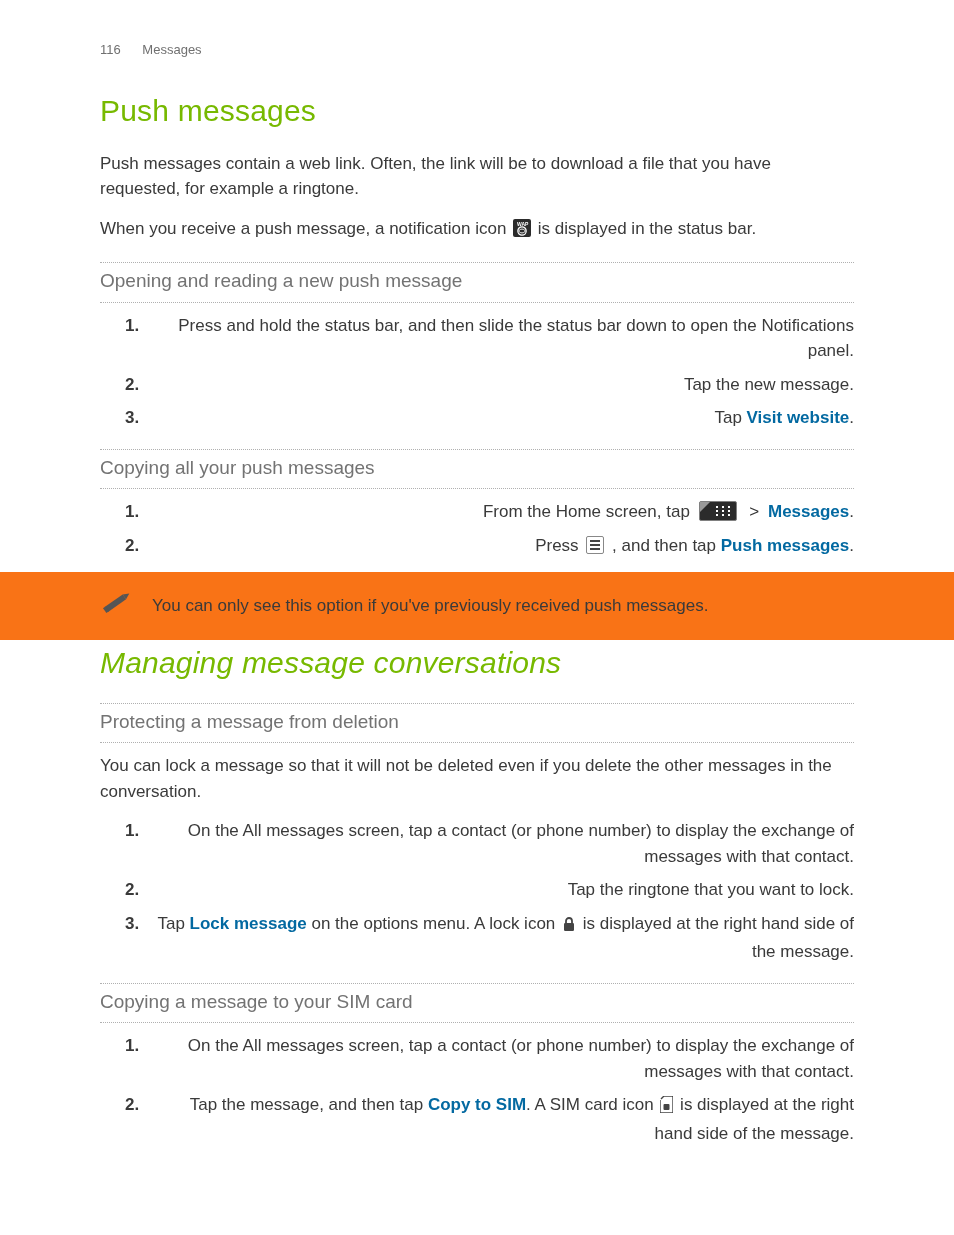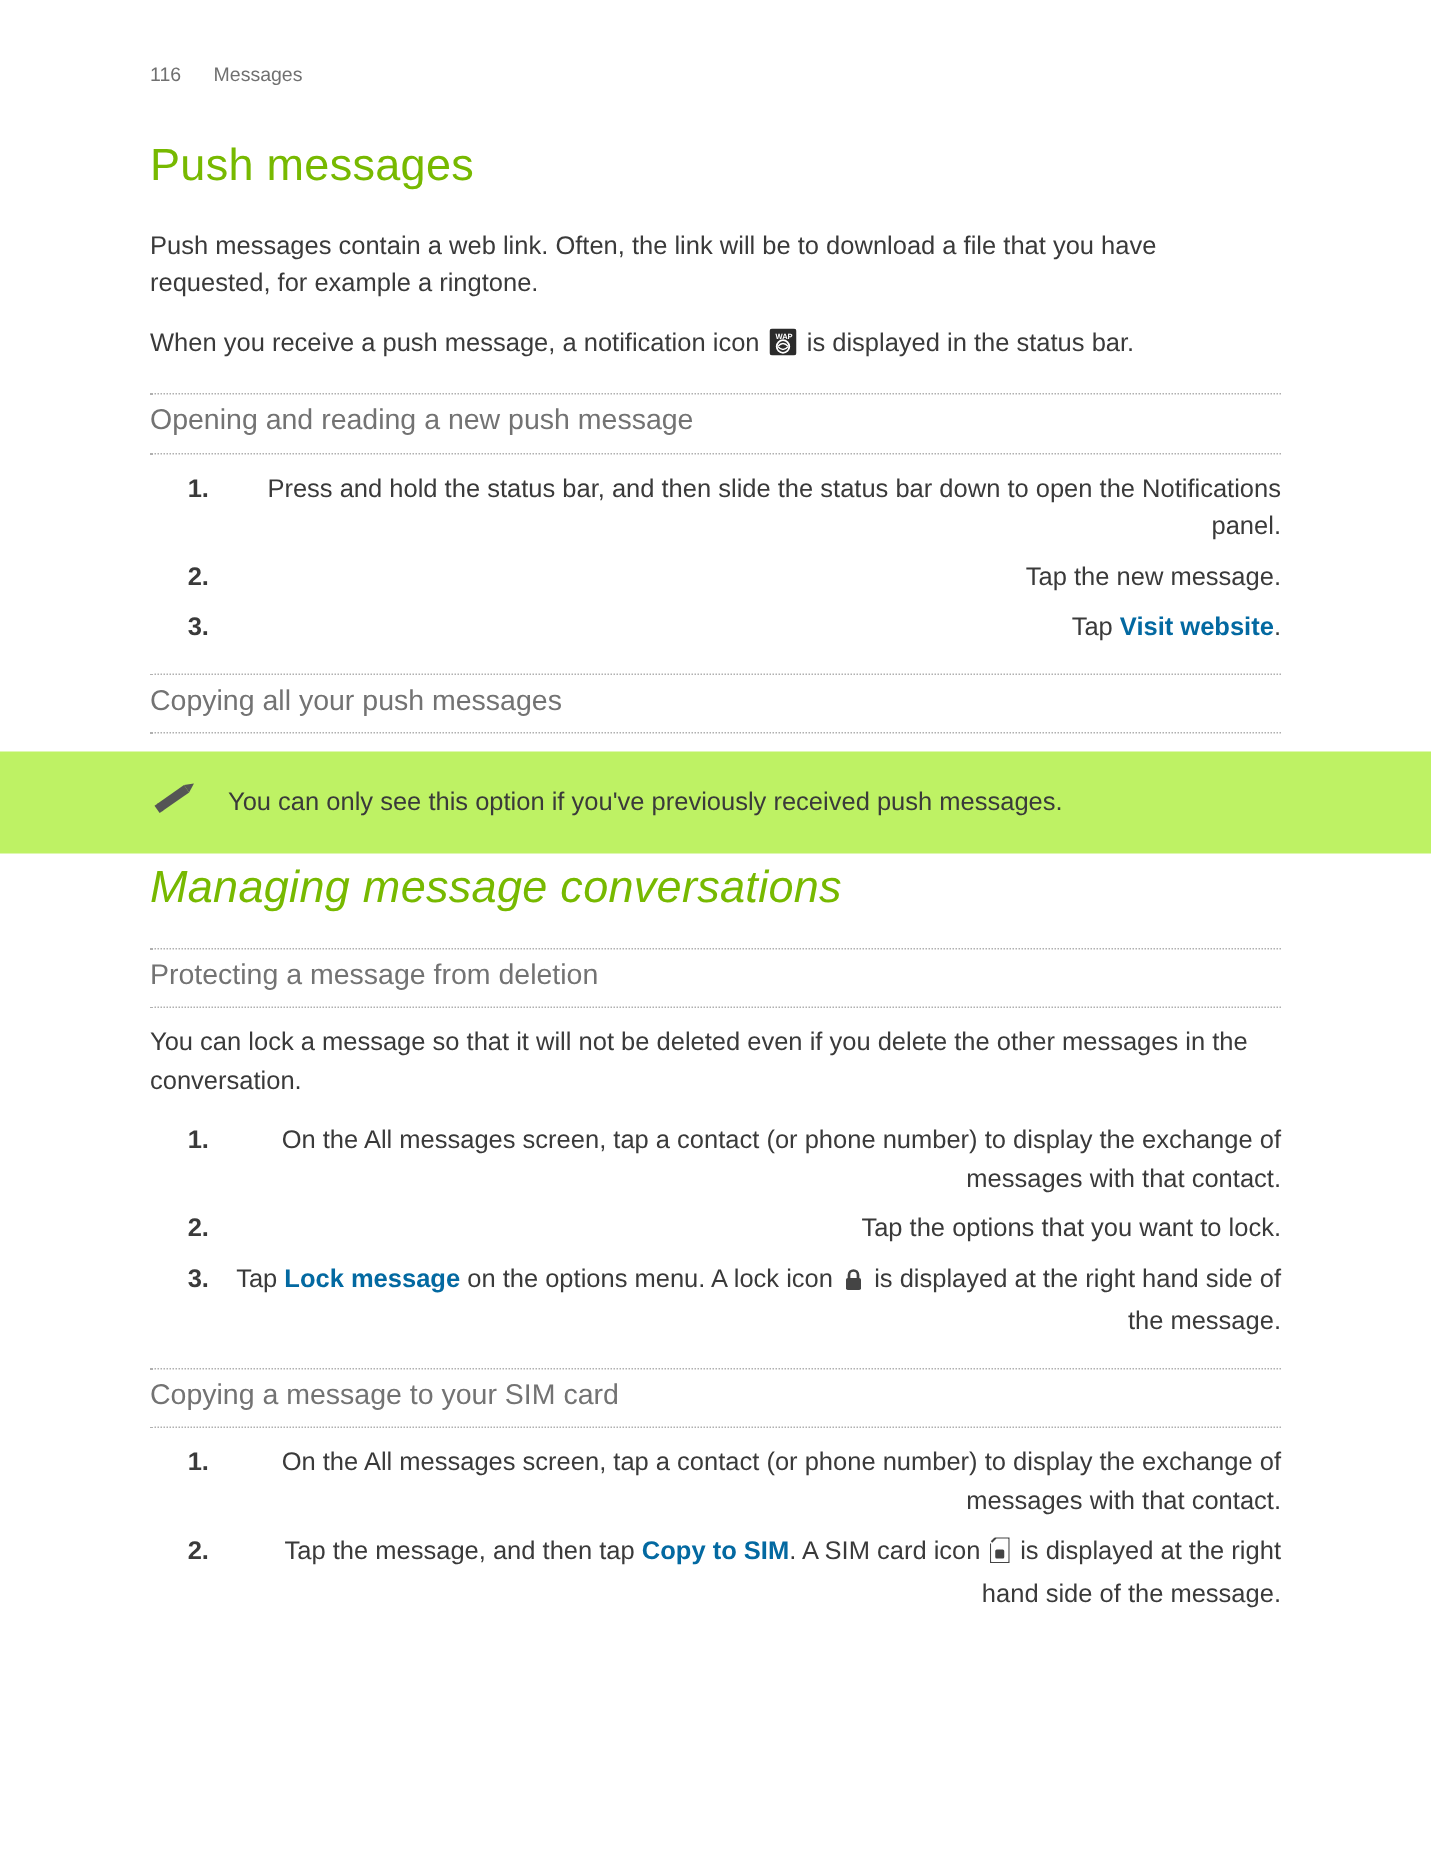--- a/index.html
+++ b/index.html
@@ -26,21 +26,21 @@
     font-size:19px;font-weight:400;color:#737373;
     margin:0 0 6px 0;
   }
   .under-dots{
     border-top:1.5px dotted #b0b0b0;margin:2px 0 10px 0;
   }
   ol{margin:6px 0 14px 0;padding-left:44px;text-align:right;}
   ol > li{padding-left:6px;margin-bottom:8px;}
   ol > li::marker{font-weight:600;color:#3a3a3a;}
   .note{
-    background:#bef264;
+    background:#f97316;
     margin:12px -100px 0 -100px; 
     padding:16px 100px 16px 100px;
     display:flex;align-items:center;gap:18px;
   }
   .note .pen-icon{flex:0 0 auto;}
   .inline-icon{
     display:inline-block;vertical-align:-3px;margin:0 2px;
   }
   .apps-icon{
     display:inline-block;width:36px;height:18px;
@@ -106,20 +106,33 @@
     <li>Tap the new message.</li>
     <li>
       <span>Tap </span><b>Visit website</b><span>.</span>
     </li>
   </ol>
 
   <hr class="dotline">
   <h2 class="sub">Copying all your push messages</h2>
   <div class="under-dots"></div>
 
+  <ol>
+    <li>
+      <span>From the Home screen, tap </span>
+      <span class="apps-icon"></span>
+      <span class="chev">&gt;</span>
+      <b>Messages</b><span>.</span>
+    </li>
+    <li>
+      <span>Press </span>
+      <span class="menu-icon-box"></span>
+      <span>, and then tap </span><b>Push messages</b><span>.</span>
+    </li>
+  </ol>
 
   <div class="note">
     <span class="pen-icon">
       <svg width="34" height="28" viewBox="0 0 34 28">
         <g transform="rotate(-35 17 14)">
           <rect x="4" y="11" width="22" height="6" fill="#555"></rect>
           <polygon points="26,11 32,14 26,17" fill="#555"></polygon>
           <rect x="2" y="11" width="3" height="6" fill="#555"></rect>
         </g>
       </svg>
@@ -130,21 +143,21 @@
   <h1 class="green second">Managing message conversations</h1>
 
   <hr class="dotline">
   <h2 class="sub">Protecting a message from deletion</h2>
   <div class="under-dots"></div>
 
   <p>You can lock a message so that it will not be deleted even if you delete the other messages in the conversation.</p>
 
   <ol>
     <li>On the All messages screen, tap a contact (or phone number) to display the exchange of messages with that contact.</li>
-    <li>Tap the options that you want to lock.</li>
+    <li>Tap the ringtone that you want to lock.</li>
     <li>
       <span>Tap </span><b>Lock message</b><span> on the options menu. A lock icon </span>
       <span class="lock-icon">
         <svg width="14" height="16" viewBox="0 0 14 16">
           <rect x="2" y="7" width="10" height="8" rx="1.2" fill="#444"></rect>
           <path d="M4 7 V5 a3 3 0 0 1 6 0 V7" fill="none" stroke="#444" stroke-width="1.8"></path>
         </svg>
       </span>
       <span> is displayed at the right hand side of the message.</span>
     </li>

